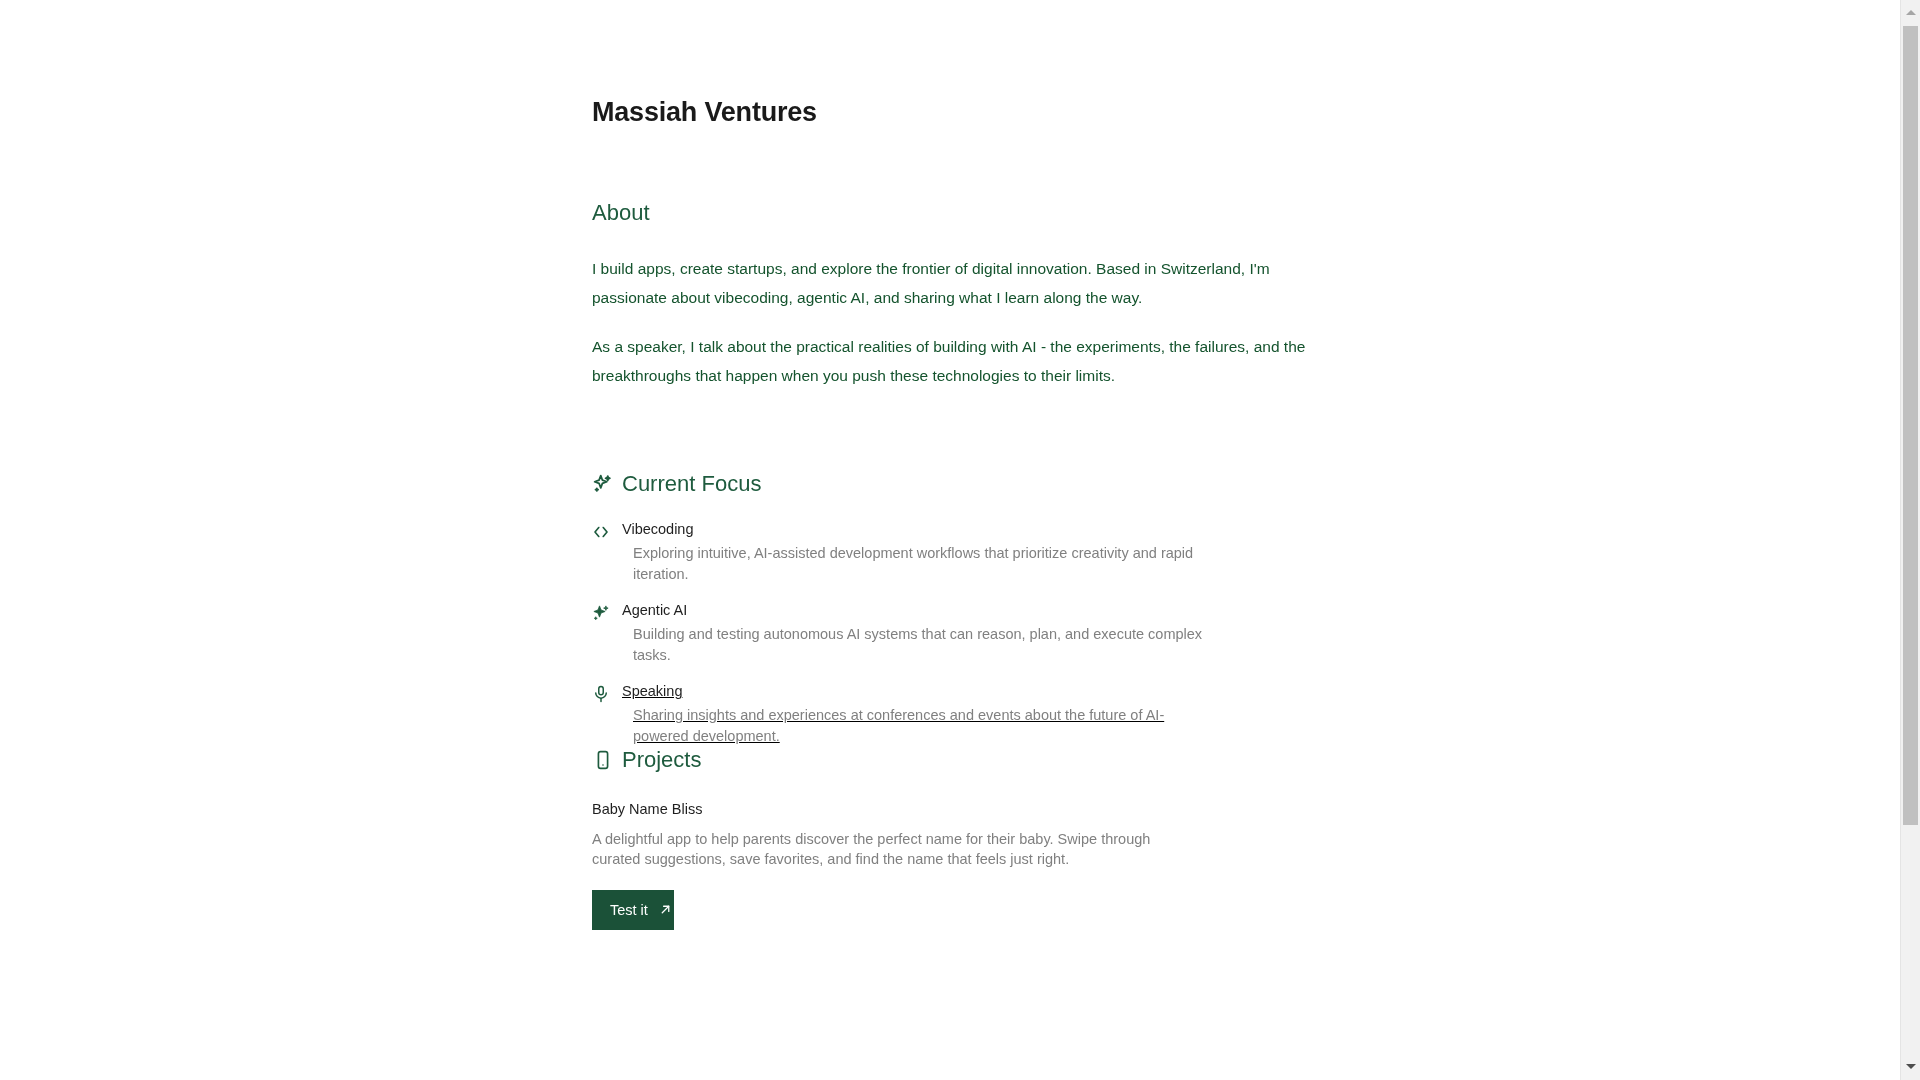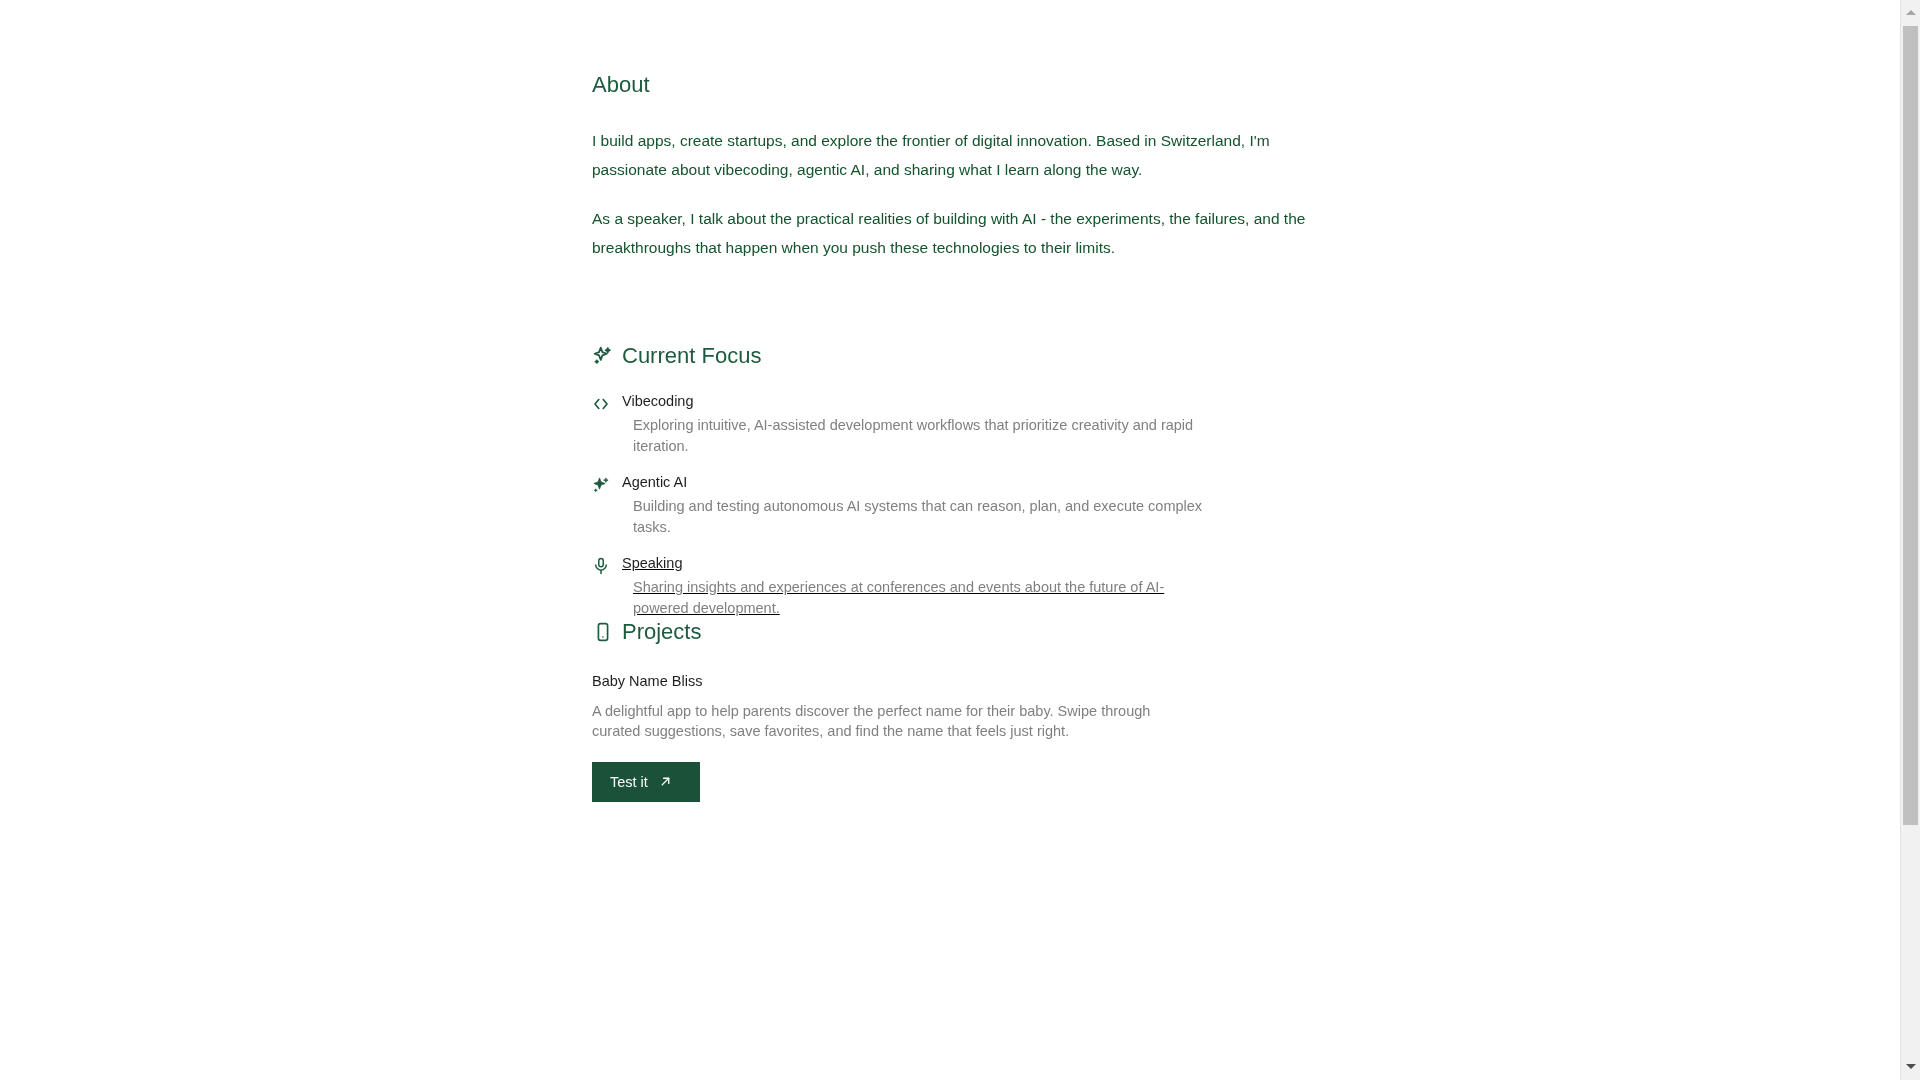--- a/index.html
+++ b/index.html
@@ -125,21 +125,21 @@
     max-width: 566px;
   }
 
   .project-button {
     display: inline-flex;
     gap: 11px;
     background: #1b5138;
     color: #ffffff;
     font-size: 14.5px;
     line-height: 1;
-    padding: 13px 28px 13px 18px;
+    padding: 13px 2px 13px 18px;
     border: none;
     cursor: pointer;
     margin-top: 20px;
     font-family: "Liberation Sans", sans-serif;
   }
 
   .project-button .btn-arrow {
     display: inline-flex;
     align-items: center;
     justify-content: center;
@@ -186,20 +186,21 @@
     cursor: default;
   }
 </style>
 </head>
 <body>
 
 <div id="page">
 
   <div class="content">
 
+    <h1 class="site-title">Massiah Ventures</h1>
 
     <section class="section-about">
       <h2 class="section-heading">
         <span>About</span>
       </h2>
       <p class="about-p">I build apps, create startups, and explore the frontier of digital innovation. Based in Switzerland, I'm passionate about vibecoding, agentic AI, and sharing what I learn along the way.</p>
       <p class="about-p">As a speaker, I talk about the practical realities of building with AI - the experiments, the failures, and the breakthroughs that happen when you push these technologies to their limits.</p>
     </section>
 
     <section class="section-focus">

